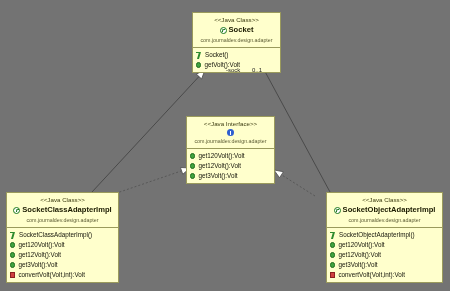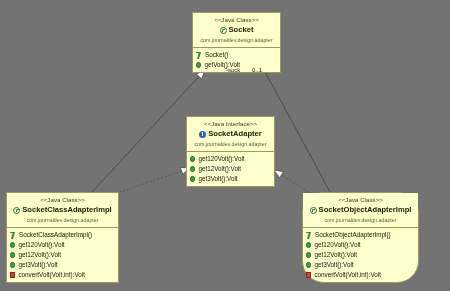--- a/index.html
+++ b/index.html
@@ -229,21 +229,20 @@
         <span class="member-label">getVolt():Volt</span>
       </div>
     </div>
   </div>
 
   <div class="uml-box" style="left:186px; top:116px; width:89px;">
     <div class="uml-header">
       <div class="stereotype">&lt;&lt;Java Interface&gt;&gt;</div>
       <div class="title-row">
         <span class="icon-interface"></span>
-        <span class="type-name">SocketAdapter</span>
       </div>
       <div class="pkg">com.journaldev.design.adapter</div>
     </div>
     <div class="uml-members">
       <div class="member">
         <span class="icon-public"></span>
         <span class="member-label">get120Volt():Volt</span>
       </div>
       <div class="member">
         <span class="icon-public"></span>
@@ -282,21 +281,21 @@
         <span class="icon-public"></span>
         <span class="member-label">get3Volt():Volt</span>
       </div>
       <div class="member">
         <span class="icon-private"></span>
         <span class="member-label">convertVolt(Volt,int):Volt</span>
       </div>
     </div>
   </div>
 
-  <div class="uml-box" style="left:302px; top:192px; width:117px;border-radius:22px;">
+  <div class="uml-box" style="left:326px; top:192px; width:117px;">
     <div class="uml-header">
       <div class="stereotype">&lt;&lt;Java Class&gt;&gt;</div>
       <div class="title-row">
         <span class="icon-class"></span>
         <span class="type-name">SocketObjectAdapterImpl</span>
       </div>
       <div class="pkg">com.journaldev.design.adapter</div>
     </div>
     <div class="uml-members">
       <div class="member">

